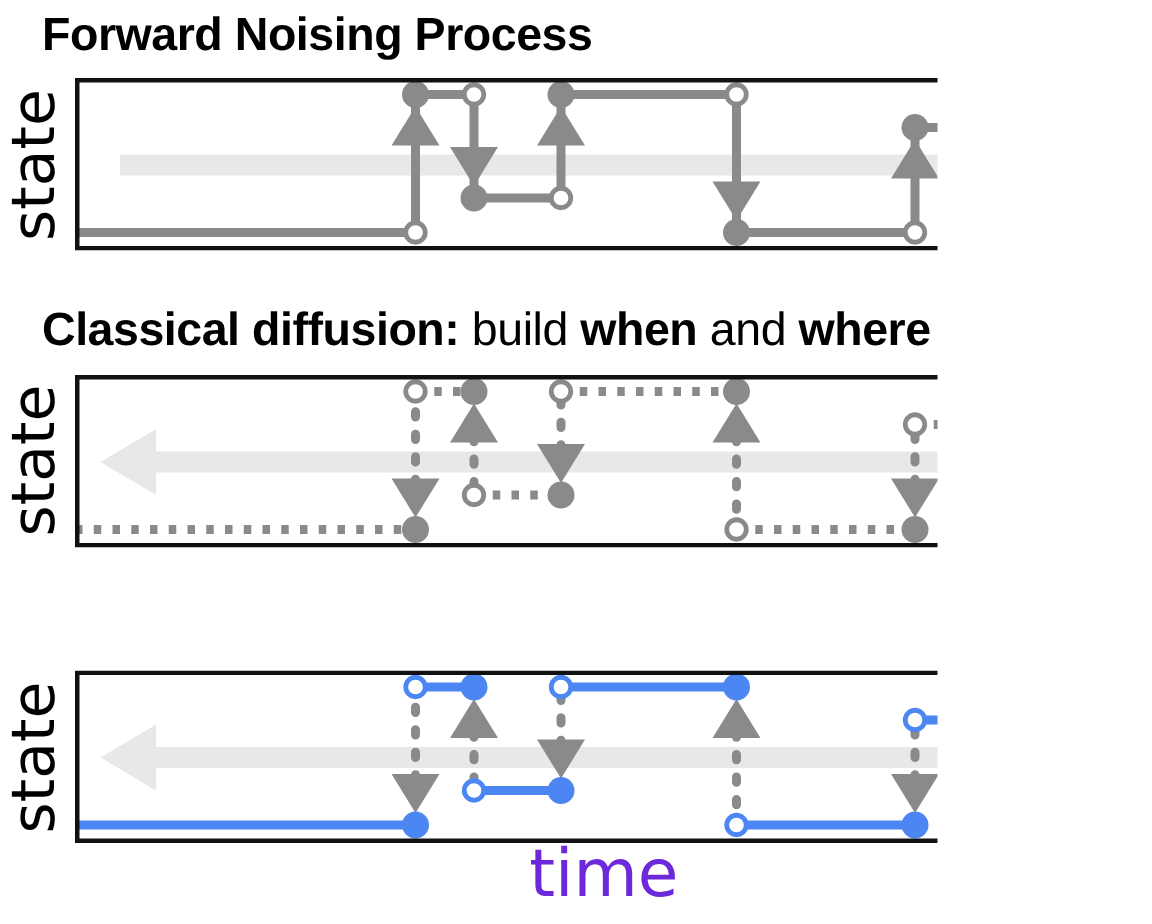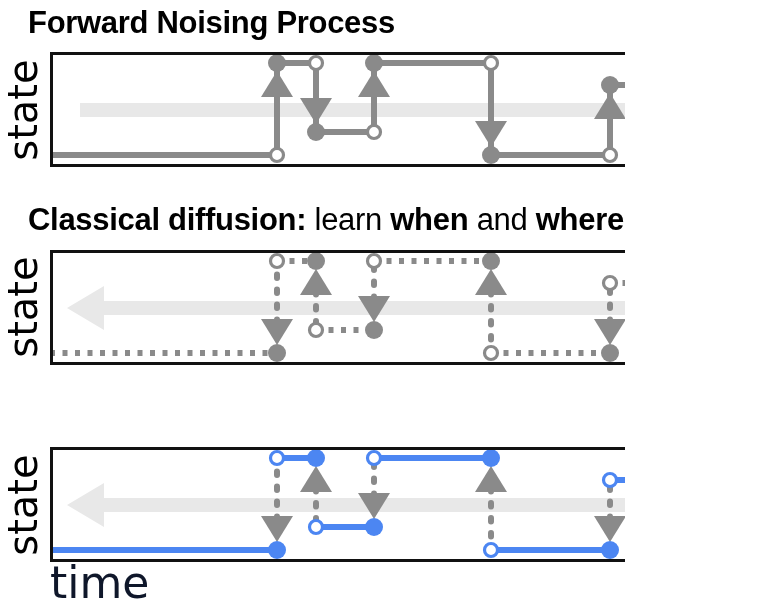--- a/index.html
+++ b/index.html
@@ -16,22 +16,22 @@
   .t0{top:4px;} .t1{top:201px;} .t2{top:398px;}
   .panel{position:absolute;left:50px;width:705px;height:115px;display:block;}
   .p0{top:52px;} .p1{top:250px;} .p2{top:447px;}
   .ylabel{
     position:absolute;left:-29px;width:110px;height:52px;line-height:52px;
     text-align:center;transform:rotate(-90deg);
     font:400 40px "DejaVu Sans",sans-serif;color:#000;
   }
   .yl0{top:84px;} .yl1{top:281px;} .yl2{top:479px;}
   .xlabel{
-    position:absolute;left:50px;top:557px;width:705px;
-    font:400 44px "DejaVu Sans",sans-serif;color:#0f172a;
+    position:absolute;left:50px;top:557px;width:705px;text-align:center;
+    font:400 44px "DejaVu Sans",sans-serif;color:#6d28d9;
   }
 </style>
 </head>
 <body>
 
 <div class="fig">
 
   <div class="title t0"><span class="b">Forward Noising Process</span></div>
   <div class="ylabel yl0">state</div>
   <svg class="panel p0" viewBox="0 0 705 115">
@@ -58,21 +58,21 @@
       <circle cx="266" cy="80" r="9" fill="#8a8a8a"></circle>
       <circle cx="324" cy="80" r="6.5" fill="#ffffff" stroke="#8a8a8a" stroke-width="3.2"></circle>
       <circle cx="324" cy="11" r="9" fill="#8a8a8a"></circle>
       <circle cx="441" cy="11" r="6.5" fill="#ffffff" stroke="#8a8a8a" stroke-width="3.2"></circle>
       <circle cx="441" cy="103" r="9" fill="#8a8a8a"></circle>
       <circle cx="560" cy="103" r="6.5" fill="#ffffff" stroke="#8a8a8a" stroke-width="3.2"></circle>
       <circle cx="560" cy="33" r="9" fill="#8a8a8a"></circle>
       <rect x="1.5" y="1.5" width="702" height="112" fill="none" stroke="#111111" stroke-width="3"></rect>
     </svg>
 
-  <div class="title t1"><span class="b">Classical diffusion:</span><span> learn </span><span class="b">when</span><span> and </span><span class="b">where</span></div>
+  <div class="title t1"><span class="b">Classical diffusion:</span><span> build </span><span class="b">when</span><span> and </span><span class="b">where</span></div>
   <div class="ylabel yl1">state</div>
   <svg class="panel p1" viewBox="0 0 705 115">
       <polygon points="674,51 54,51 54,36 17,58 54,80 54,65 674,65" fill="#e8e8e8"></polygon>
       <line x1="0" x2="227" y1="103" y2="103" stroke="#8a8a8a" stroke-width="6" stroke-dasharray="5 7.5"></line>
       <line x1="227" x2="266" y1="11" y2="11" stroke="#8a8a8a" stroke-width="6" stroke-dasharray="5 7.5"></line>
       <line x1="266" x2="324" y1="80" y2="80" stroke="#8a8a8a" stroke-width="6" stroke-dasharray="5 7.5"></line>
       <line x1="324" x2="441" y1="11" y2="11" stroke="#8a8a8a" stroke-width="6" stroke-dasharray="5 7.5"></line>
       <line x1="441" x2="560" y1="103" y2="103" stroke="#8a8a8a" stroke-width="6" stroke-dasharray="5 7.5"></line>
       <line x1="560" x2="705" y1="33" y2="33" stroke="#8a8a8a" stroke-width="6" stroke-dasharray="5 7.5"></line>
       <line x1="227" y1="103" x2="227" y2="11" stroke="#8a8a8a" stroke-width="6" stroke-dasharray="3.5 11.5" stroke-linecap="round"></line>

